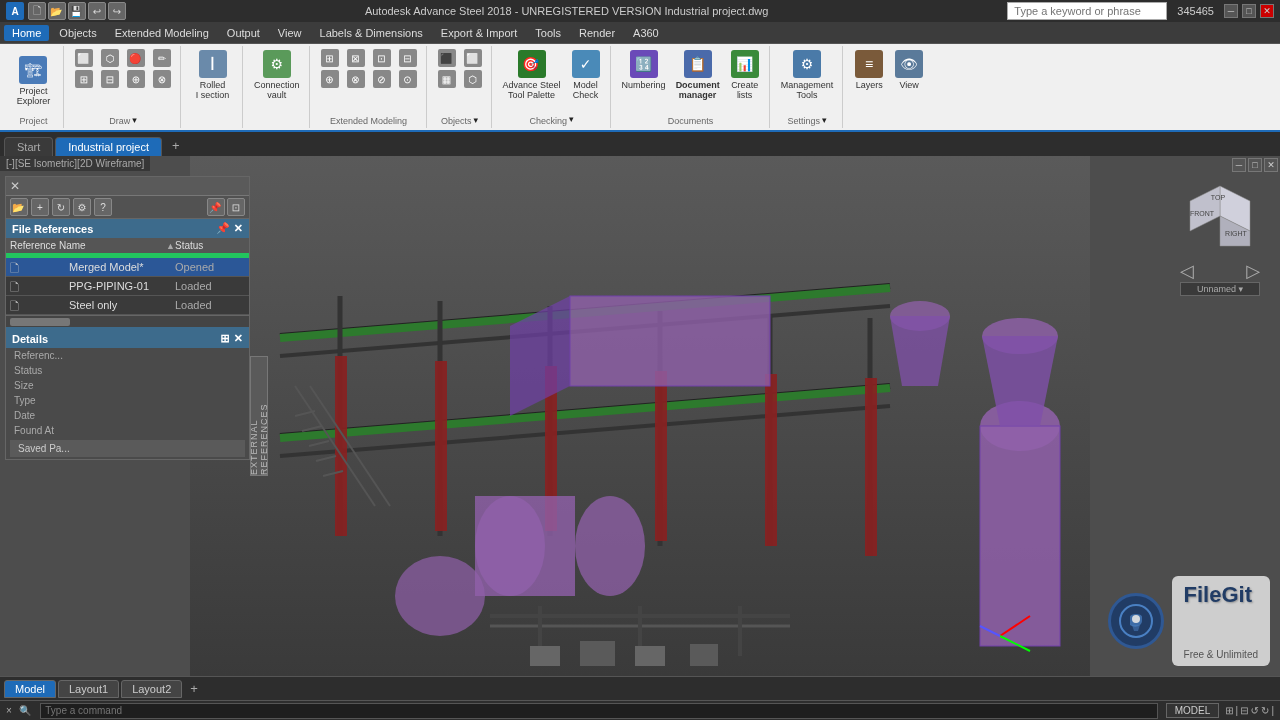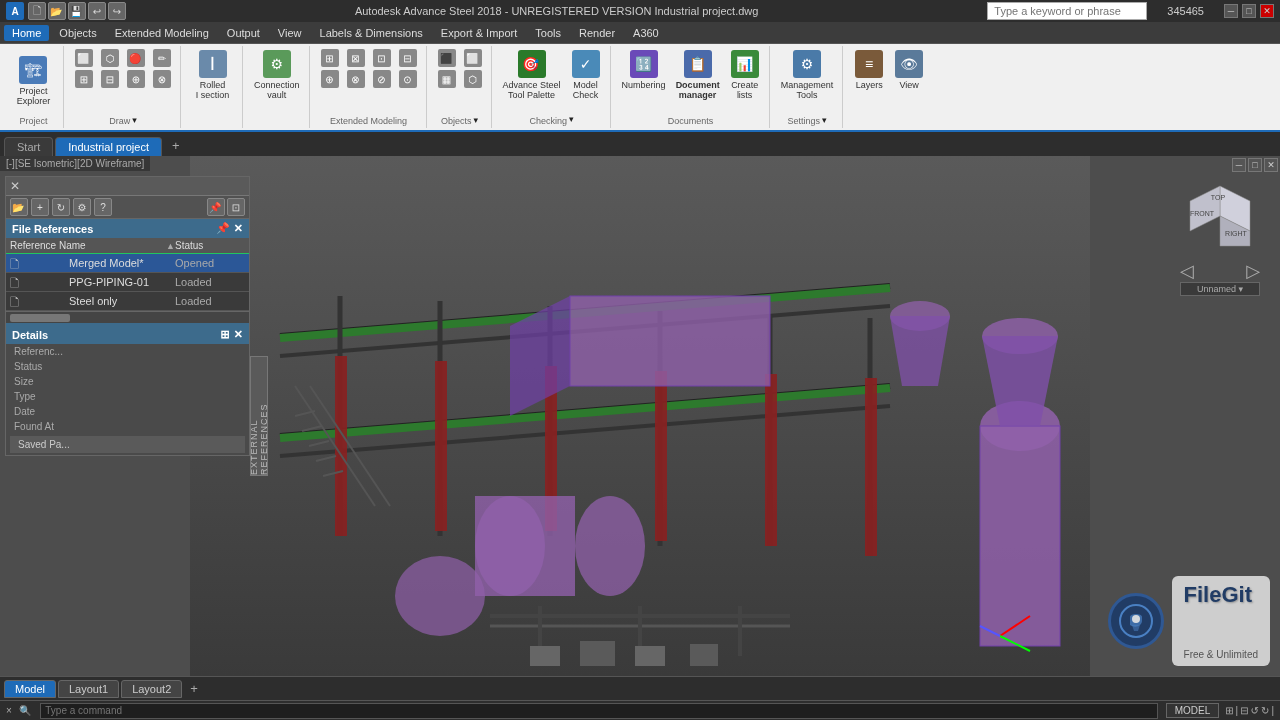--- a/index.html
+++ b/index.html
@@ -223,21 +223,21 @@
       background: #3d6b8c;
       color: #fff;
       padding: 3px 6px;
       font-size: 11px;
       font-weight: bold;
       display: flex; align-items: center; justify-content: space-between;
     }
     #file-ref-list-header {
       display: flex;
       background: #555;
-      border-bottom: 1px solid #22c55e;
+      border-bottom: 5px solid #22c55e;
       padding: 2px 4px;
       font-size: 10px;
       color: #ddd;
       align-items: center;
     }
     .col-name { flex: 1; }
     .col-status { width: 70px; }
     #file-ref-list { background: #3a3a3a; }
     .file-ref-row {
       display: flex;
@@ -438,21 +438,21 @@
     <div style="width:18px;height:18px;background:#1e6bb8;border-radius:2px;display:flex;align-items:center;justify-content:center;color:#fff;font-size:10px;font-weight:bold;">A</div>
     <div style="display:flex;gap:2px;">
       <div class="panel-tool-btn">🗋</div>
       <div class="panel-tool-btn">📂</div>
       <div class="panel-tool-btn">💾</div>
       <div class="panel-tool-btn">↩</div>
       <div class="panel-tool-btn">↪</div>
     </div>
   </div>
   <div class="title-text">Autodesk Advance Steel 2018 - UNREGISTERED VERSION    Industrial project.dwg</div>
-  <div style="display:flex;align-items:center;gap:20px;">
+  <div style="display:flex;align-items:center;gap:10px;">
     <input type="text" id="search-box" placeholder="Type a keyword or phrase" style="">
     <div style="display:flex;align-items:center;gap:4px;color:#ccc;font-size:11px;">
       <span>345465</span>
     </div>
     <div class="win-controls">
       <div class="win-btn">─</div>
       <div class="win-btn">□</div>
       <div class="win-btn" style="background:#c00;">✕</div>
     </div>
   </div>

